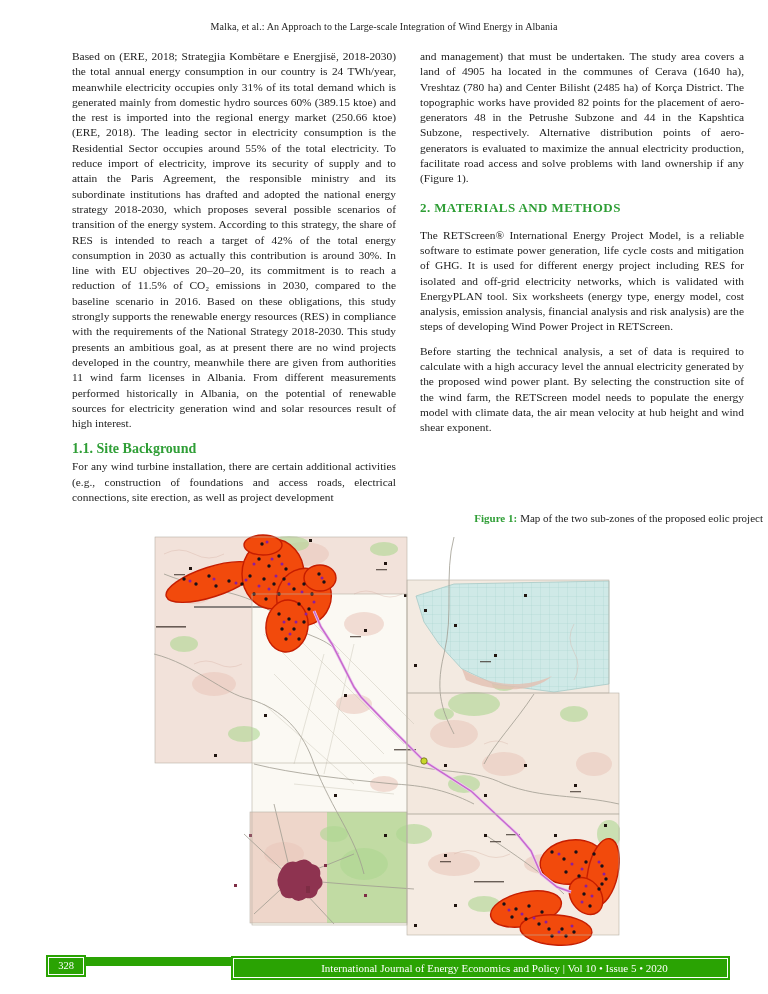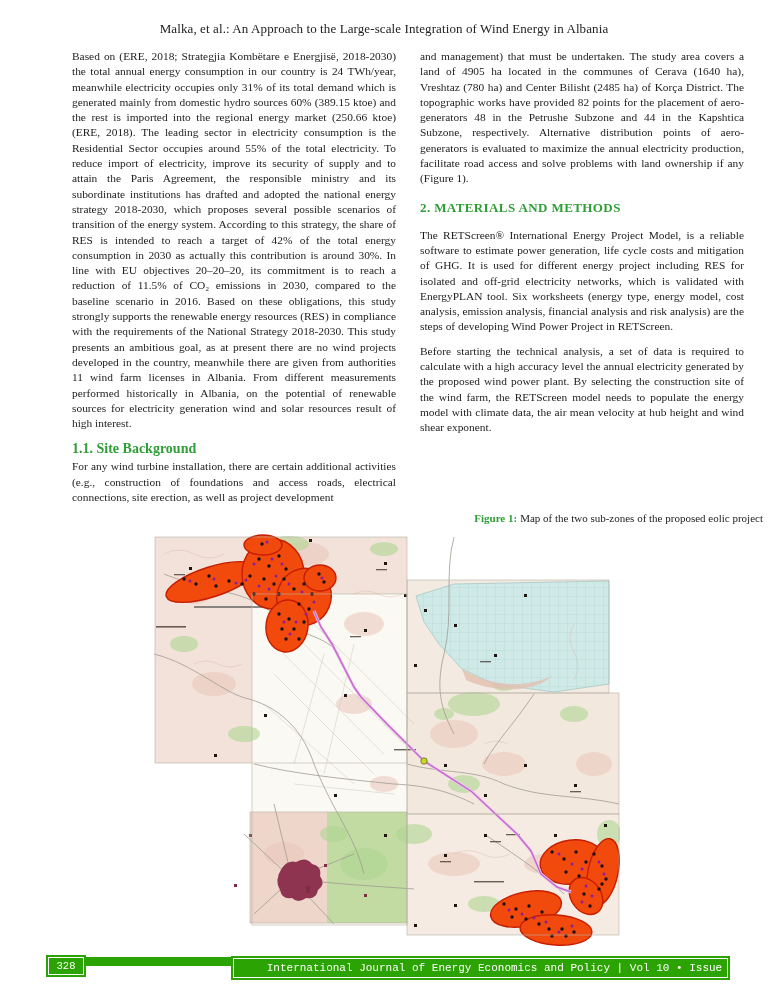--- a/index.html
+++ b/index.html
@@ -1,30 +1,30 @@
 <!DOCTYPE html>
 <html><head>
 <meta charset="utf-8">
 <style>
   html,body{margin:0;padding:0;background:#ffffff;}
   .page{position:relative;width:768px;height:994px;background:#fff;
         font-family:"Liberation Serif", serif;color:#1c1c1c;overflow:hidden;}
   .running-head{position:absolute;top:21px;left:0;right:0;text-align:center;
-        font-size:13px;letter-spacing:.1px;color:#222;}
+        font-size:10px;letter-spacing:.1px;color:#222;}
   .columns{position:absolute;top:49px;left:48px;width:672px;display:flex;gap:24px;margin-left:24px;}
   .col{width:324px;}
   p.body{font-size:11.4px;line-height:15.3px;text-align:justify;margin:0 0 9px 0;}
   h3.subhead{color:#2f9e36;font-size:14px;font-weight:bold;margin:10px 0 2px 0;}
   h2.mainhead{color:#2f9e36;font-size:13px;font-weight:bold;text-align:left;
         letter-spacing:.4px;margin:13px 0 12px 0;}
   .figure-caption{position:absolute;top:512px;left:0;right:5px;text-align:right;font-size:11px;color:#222;}
   .fig-label{color:#2f9e36;font-weight:bold;margin-right:3px;}
   .map-wrap{position:absolute;top:534px;left:154px;width:466px;height:414px;}
   .map-wrap svg{display:block;}
-  .footer{position:absolute;top:956px;left:46px;width:684px;height:26px;font-family:Liberation Mono, monospace;}
+  .footer{position:absolute;top:956px;left:46px;width:684px;height:26px;}
   .footer-strip{position:absolute;top:1px;left:0;width:100%;height:9px;background:#2aa303;}
   .pagenum-box{position:absolute;top:1px;left:2px;width:34px;height:16px;background:#2aa303;
         border:1px solid #fff;box-shadow:0 0 0 2px #2aa303;color:#fff;font-size:10.5px;
         text-align:center;line-height:16px;}
   .journal-box{position:absolute;top:2px;left:187px;right:2px;height:18px;background:#2aa303;
         border:1px solid #fff;box-shadow:0 0 0 2px #2aa303;color:#fff;font-size:11px;
         text-align:center;line-height:18px;padding-left:28px;}
 </style>
 </head>
 <body>

